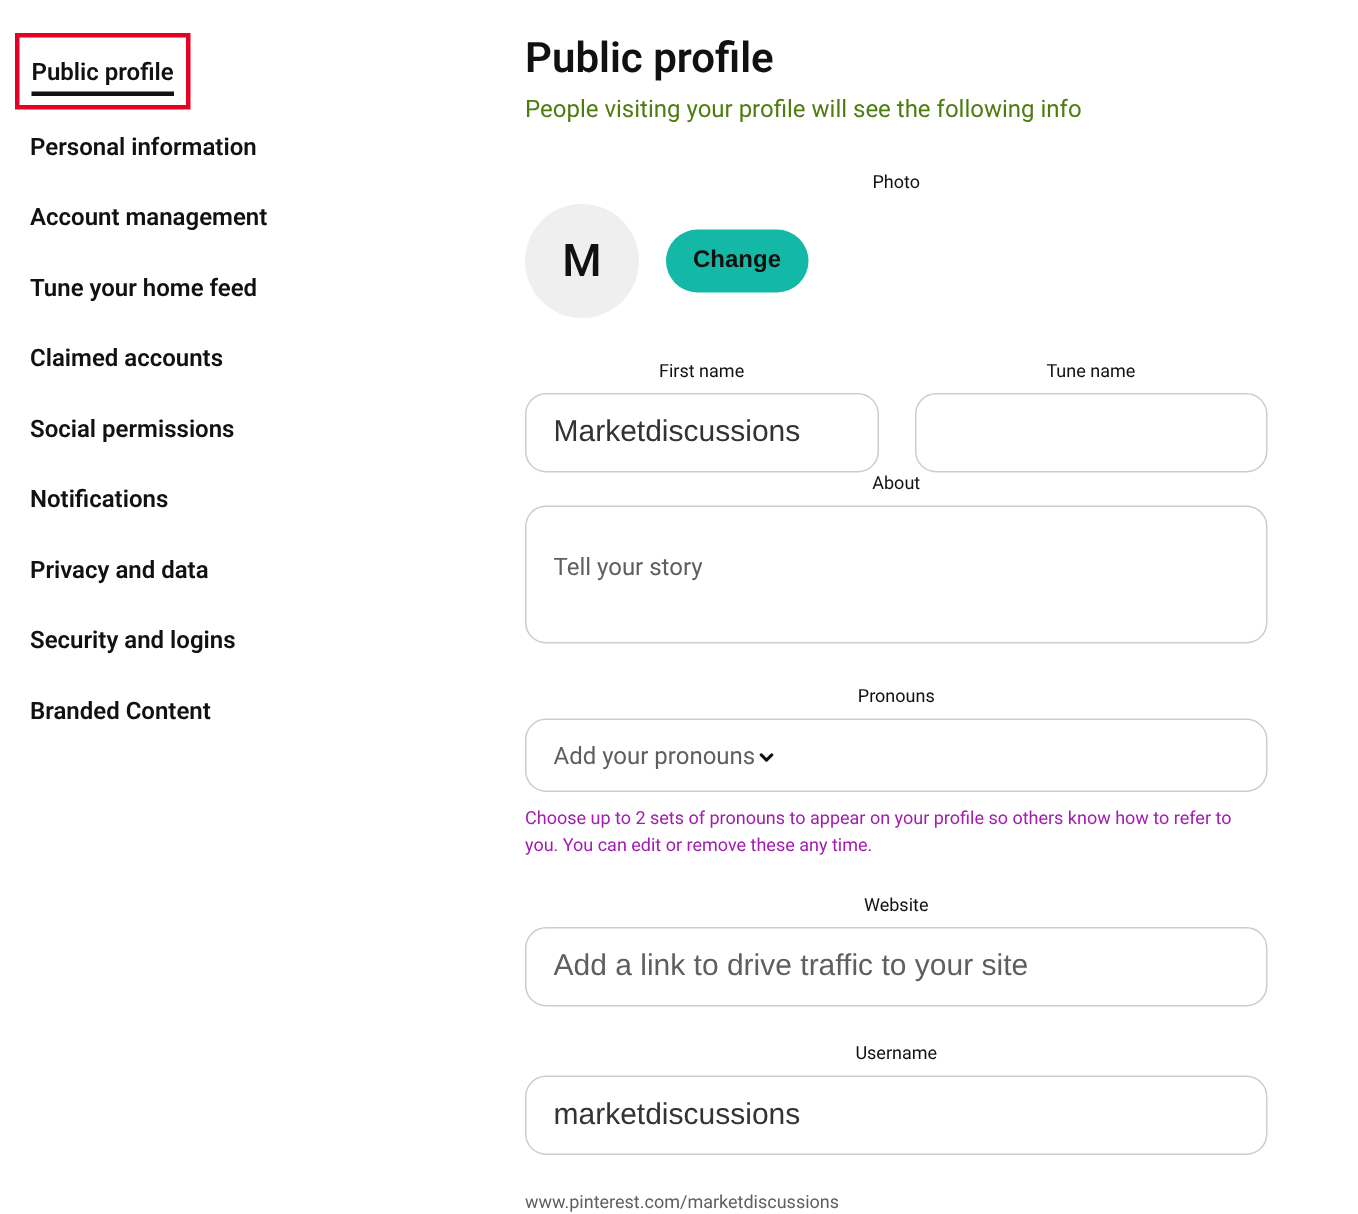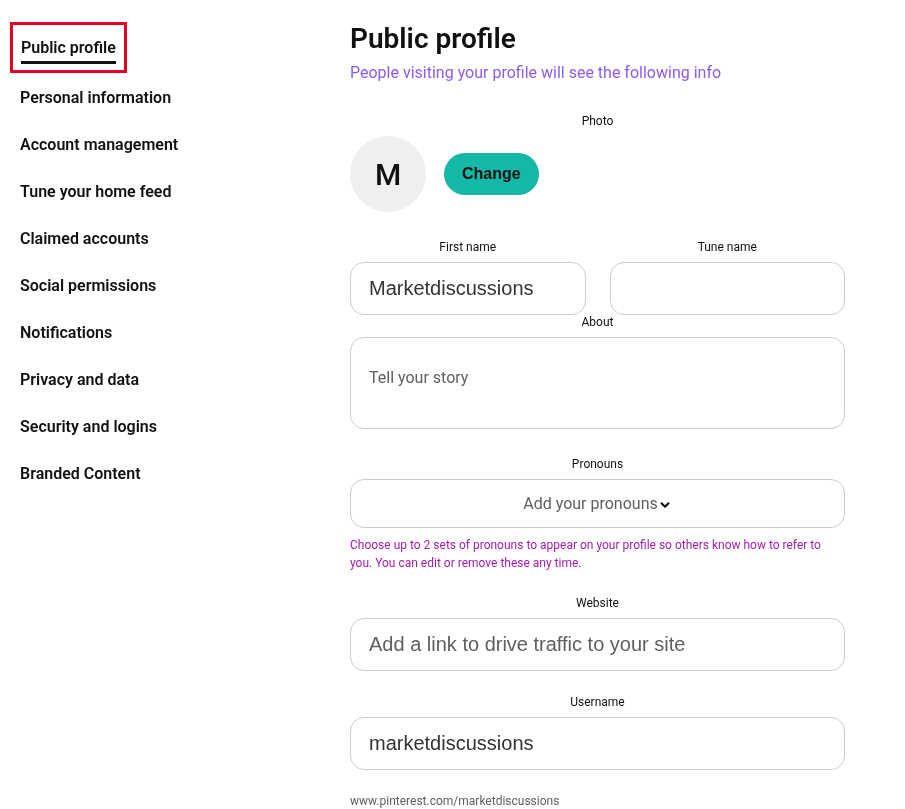--- a/index.html
+++ b/index.html
@@ -53,21 +53,21 @@
       padding-right: 40px;
     }
     .page-title {
       font-size: 28px;
       font-weight: 600;
       color: #111111;
       margin-bottom: 8px;
     }
     .page-subtitle {
       font-size: 16px;
-      color: #8b5cf6;
+      color: #4d7c0f;
       margin-bottom: 32px;
     }
     .field-label {
       font-size: 12px;
       color: #111111;
       margin-bottom: 8px;
       display: block;
       text-align: center;
     }
     .photo-row {
@@ -142,21 +142,21 @@
       width: 100%;
       border: 1px solid #cdcdcd;
       border-radius: 14px;
       padding: 14px 18px;
       font-size: 16px;
       color: #5f5f5f;
       background: #ffffff;
       cursor: pointer;
       display: flex;
       align-items: center;
-      justify-content: center;
+      justify-content: flex-start;
     }
     .chevron-down {
       width: 14px;
       height: 14px;
       display: inline-block;
     }
     .chevron-down svg {
       width: 100%;
       height: 100%;
     }

